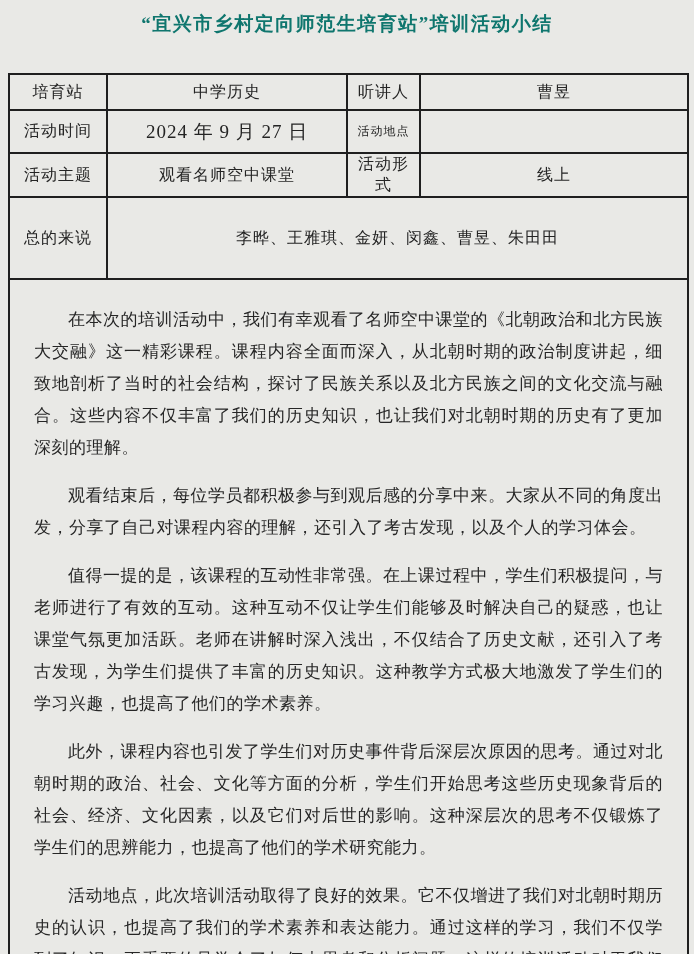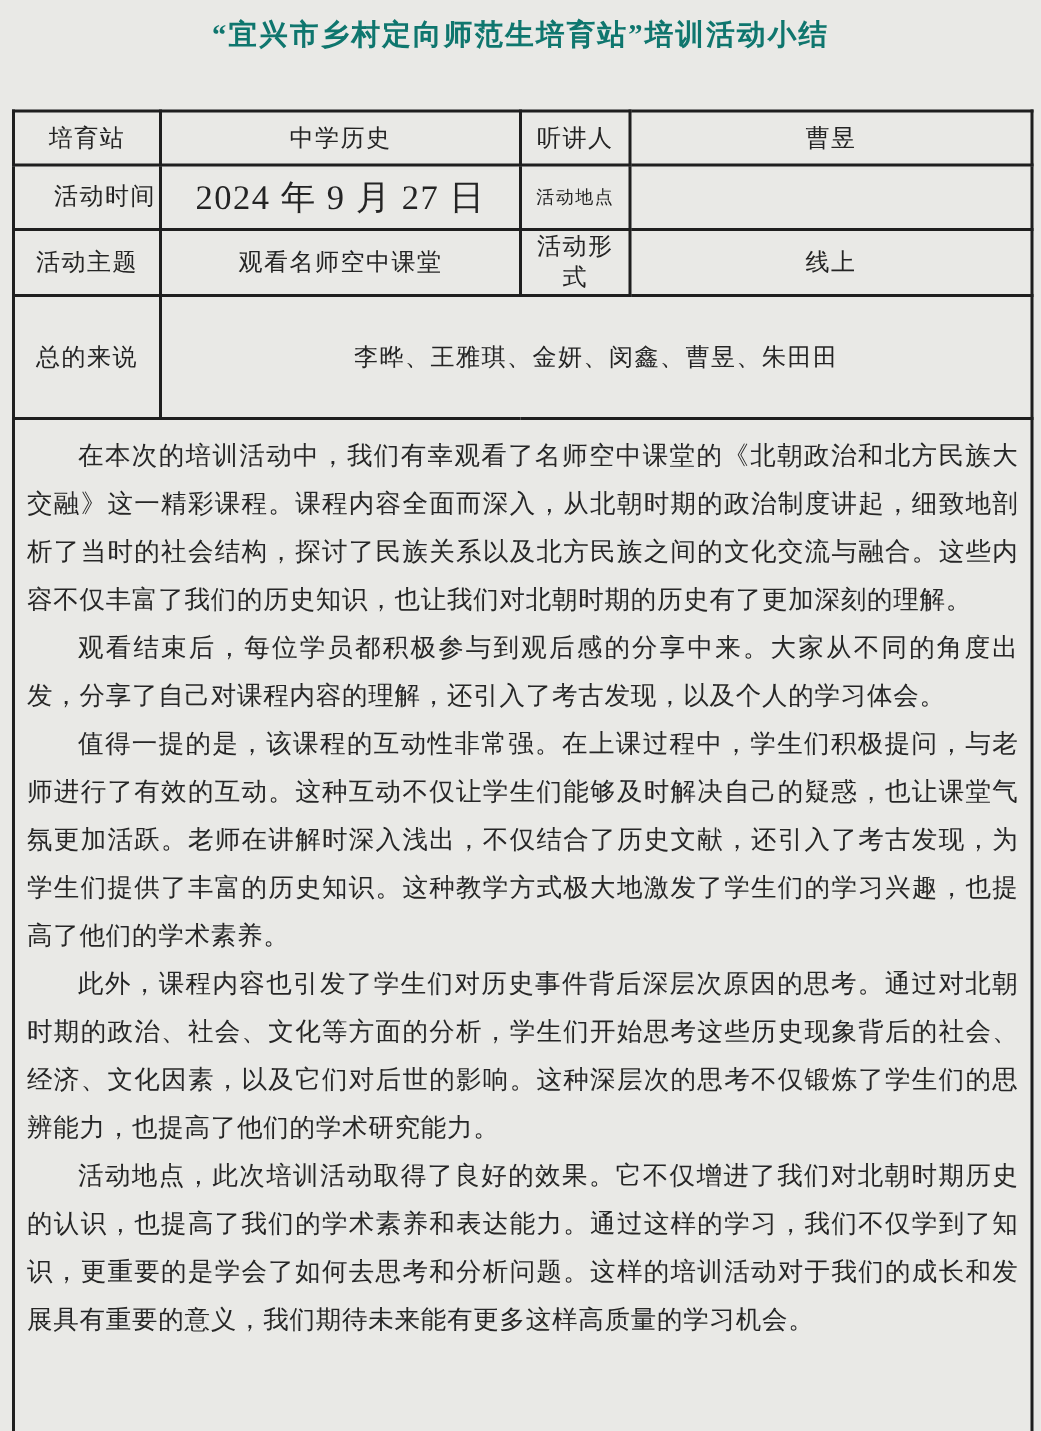--- a/index.html
+++ b/index.html
@@ -41,32 +41,32 @@
     border: 2px solid #1f1f1f;
     text-align: center;
     vertical-align: middle;
     font-size: 16px;
     padding: 0 2px;
     letter-spacing: 1px;
     color: #242424;
     overflow: hidden;
   }
   tr.row-1 td { height: 34px; }
-  tr.row-2 td { height: 41px; font-size: 23px; }
+  tr.row-2 td { height: 41px; font-size: 19px; }
   tr.row-3 td { height: 35px; }
   tr.row-participants td { height: 80px; }
   tr.row-body td.body-cell {
     height: 677px;
     vertical-align: top;
     text-align: justify;
     padding: 8px 8px 0 8px;
     letter-spacing: 0.5px;
   }
   .body-cell p {
-    margin: 0;
+    margin: 16px;
     text-indent: 2em;
     font-size: 17px;
     line-height: 32px;
     color: #262626;
   }
 </style>
 </head>
 <body>
 
 <div class="page">
@@ -81,21 +81,21 @@
       <col style="width:268px">
     </colgroup>
     <tbody>
       <tr class="row-1">
         <td>培育站</td>
         <td>中学历史</td>
         <td>听讲人</td>
         <td>曹昱</td>
       </tr>
       <tr class="row-2">
-        <td style="font-size:16px;text-align:right;">活动时间</td>
+        <td style="font-size:16px;">活动时间</td>
         <td>2024 年 9 月 27 日</td>
         <td style="font-size:12px;">活动地点</td>
         <td></td>
       </tr>
       <tr class="row-3">
         <td>活动主题</td>
         <td>观看名师空中课堂</td>
         <td>活动形式</td>
         <td>线上</td>
       </tr>

